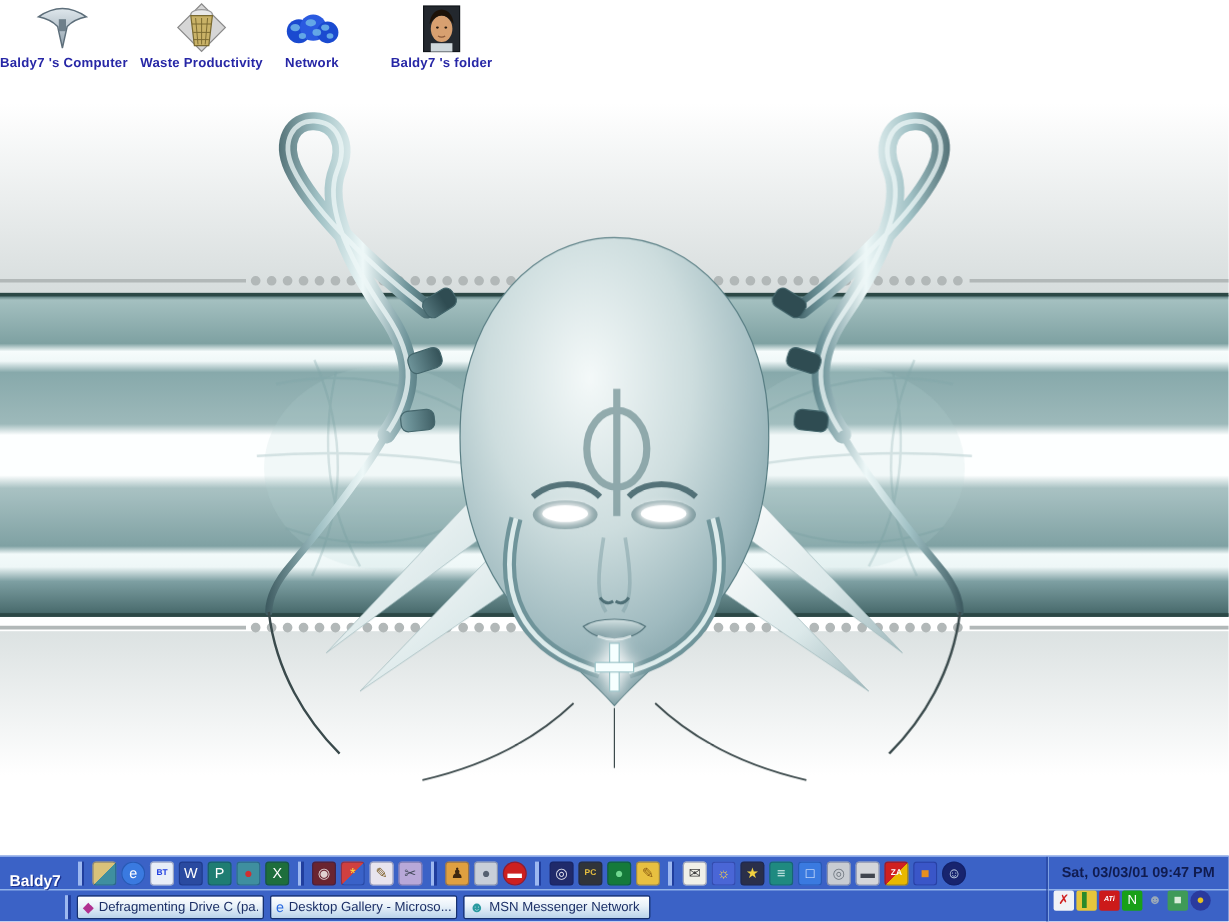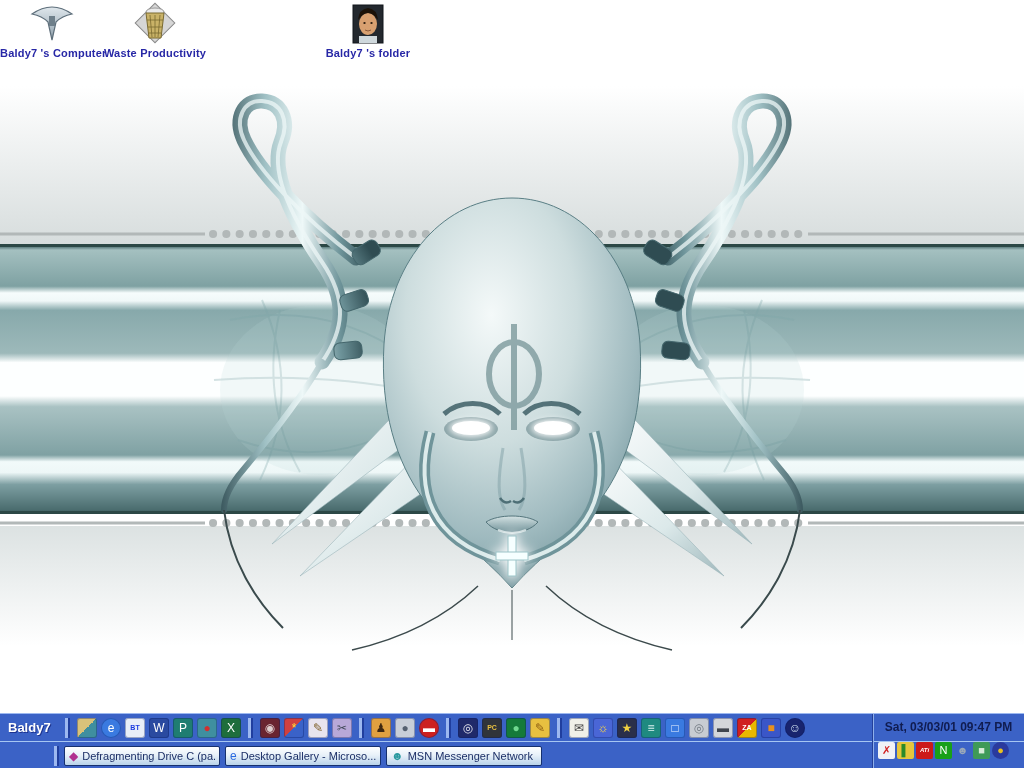--- a/index.html
+++ b/index.html
@@ -10,21 +10,21 @@
   
   .icons-row{position:absolute;left:0;top:6;width:520px;height:70px;}
   .dicon{position:absolute;top:2px;width:104px;text-align:center;cursor:default;}
   .dicon .img{height:42px;display:flex;align-items:flex-end;justify-content:center;}
   .dlabel{margin-top:3px;font-size:11px;font-weight:700;color:#2727a6;letter-spacing:.2px;white-space:nowrap;}
 
   
   .taskbar{position:absolute;left:0;bottom:0;width:1024px;height:55px;
     background:#3b62c6;border-top:1px solid #9db8f0;box-sizing:border-box;}
   .tb-row{display:flex;align-items:center;height:27px;}
-  .tb-row1{height:27px;}
+  .tb-row1{height:27px;align-items:flex-end;}
   .tb-row2{height:27px;border-top:1px solid #a6c6f2;padding-left:49px;}
   .start{color:#ffffff;font-weight:700;font-size:13px;padding:0 8px 0 8px;min-width:44px;
     text-shadow:1px 1px 0 #1c3390;}
   .ql{display:flex;align-items:center;height:100%;}
   .grip{width:9px;height:20px;margin:0 3px;
     background:linear-gradient(90deg,transparent 0 2px,#9db8f0 2px 5px,#203e9e 5px 7px,transparent 7px);}
   .qlicon{width:20px;height:20px;margin:0 2px;display:flex;align-items:center;justify-content:center;
     font-size:12px;line-height:1;border-radius:3px;box-shadow:0 0 0 1px rgba(10,30,100,.35) inset;cursor:pointer;}
   .qlicon.multi{font-size:7px;font-weight:700;letter-spacing:0;}
   .taskbtns{display:flex;align-items:center;height:100%;}
@@ -231,39 +231,57 @@
                 <stop offset="1" stop-color="#8fa0ac"></stop>
               </linearGradient>
             </defs>
           <path d="M4,10 Q24,-4 44,10 Q34,12 28,18 L24,36 L20,18 Q14,12 4,10 Z" fill="url(#wingG)" stroke="#5d6e7a" stroke-width="1.2"></path>
           <rect x="21" y="12" width="6" height="10" fill="#6e7f8a"></rect>
         </svg>
       </div>
       <div class="dlabel">Baldy7 's Computer</div>
     </div>
 
-    <div class="dicon" style="left:103px">
+    <div class="dicon" style="left:116px">
       <div class="img">
         <svg width="48" height="42" viewBox="0 0 48 42">
           <rect x="10" y="7" width="28" height="28" transform="rotate(45 24 21)" fill="#d6d6d6" stroke="#8a8a8a" stroke-width="1"></rect>
           <ellipse cx="24" cy="10" rx="9" ry="4" fill="#e9e9e9" stroke="#9a9a9a"></ellipse>
           <path d="M15,11 L18,36 L30,36 L33,11 Z" fill="#c9b267" stroke="#7a6a30" stroke-width="1"></path>
           <g stroke="#7a6a30" stroke-width="0.8">
             <line x1="19" y1="13" x2="21" y2="35"></line>
               <line x1="24" y1="13" x2="24" y2="35"></line>
             <line x1="29" y1="13" x2="27" y2="35"></line>
             <line x1="16" y1="18" x2="32" y2="18"></line>
               <line x1="17" y1="25" x2="31" y2="25"></line>
               <line x1="17" y1="31" x2="30" y2="31"></line>
           </g>
         </svg>
       </div>
       <div class="dlabel">Waste Productivity</div>
     </div>
 
+    <div class="dicon" style="left:208px">
+      <div class="img">
+        <svg width="48" height="36" viewBox="0 0 48 36">
+          <circle cx="13" cy="18" r="10" fill="#1a4ad0"></circle>
+          <circle cx="25" cy="15" r="11" fill="#2a5ae0"></circle>
+          <circle cx="37" cy="19" r="9" fill="#1a4ad0"></circle>
+          <g fill="#6ab0e8" opacity="0.9">
+            <ellipse cx="10" cy="15" rx="4" ry="3"></ellipse>
+              <ellipse cx="16" cy="22" rx="3" ry="2.4"></ellipse>
+            <ellipse cx="23" cy="11" rx="4.4" ry="3"></ellipse>
+              <ellipse cx="28" cy="19" rx="3.6" ry="2.8"></ellipse>
+            <ellipse cx="35" cy="15" rx="3.4" ry="2.6"></ellipse>
+              <ellipse cx="39" cy="22" rx="2.8" ry="2.2"></ellipse>
+          </g>
+        </svg>
+      </div>
+      <div class="dlabel">Network</div>
+    </div>
 
     <div class="dicon" style="left:316px">
       <div class="img">
         <svg width="34" height="40" viewBox="0 0 34 40">
           <rect x="2" y="1" width="30" height="38" fill="#23282e" stroke="#10151a"></rect>
           <ellipse cx="17" cy="20" rx="9" ry="11" fill="#d8a070"></ellipse>
           <path d="M7,16 Q8,5 17,4 Q26,5 27,16 Q22,9 17,9 Q12,9 7,16 Z" fill="#1c1208"></path>
           <rect x="8" y="32" width="18" height="7" fill="#cfd8dc"></rect>
           <ellipse cx="13.5" cy="19" rx="1.2" ry="0.9" fill="#2a1c10"></ellipse>
           <ellipse cx="20.5" cy="19" rx="1.2" ry="0.9" fill="#2a1c10"></ellipse>

